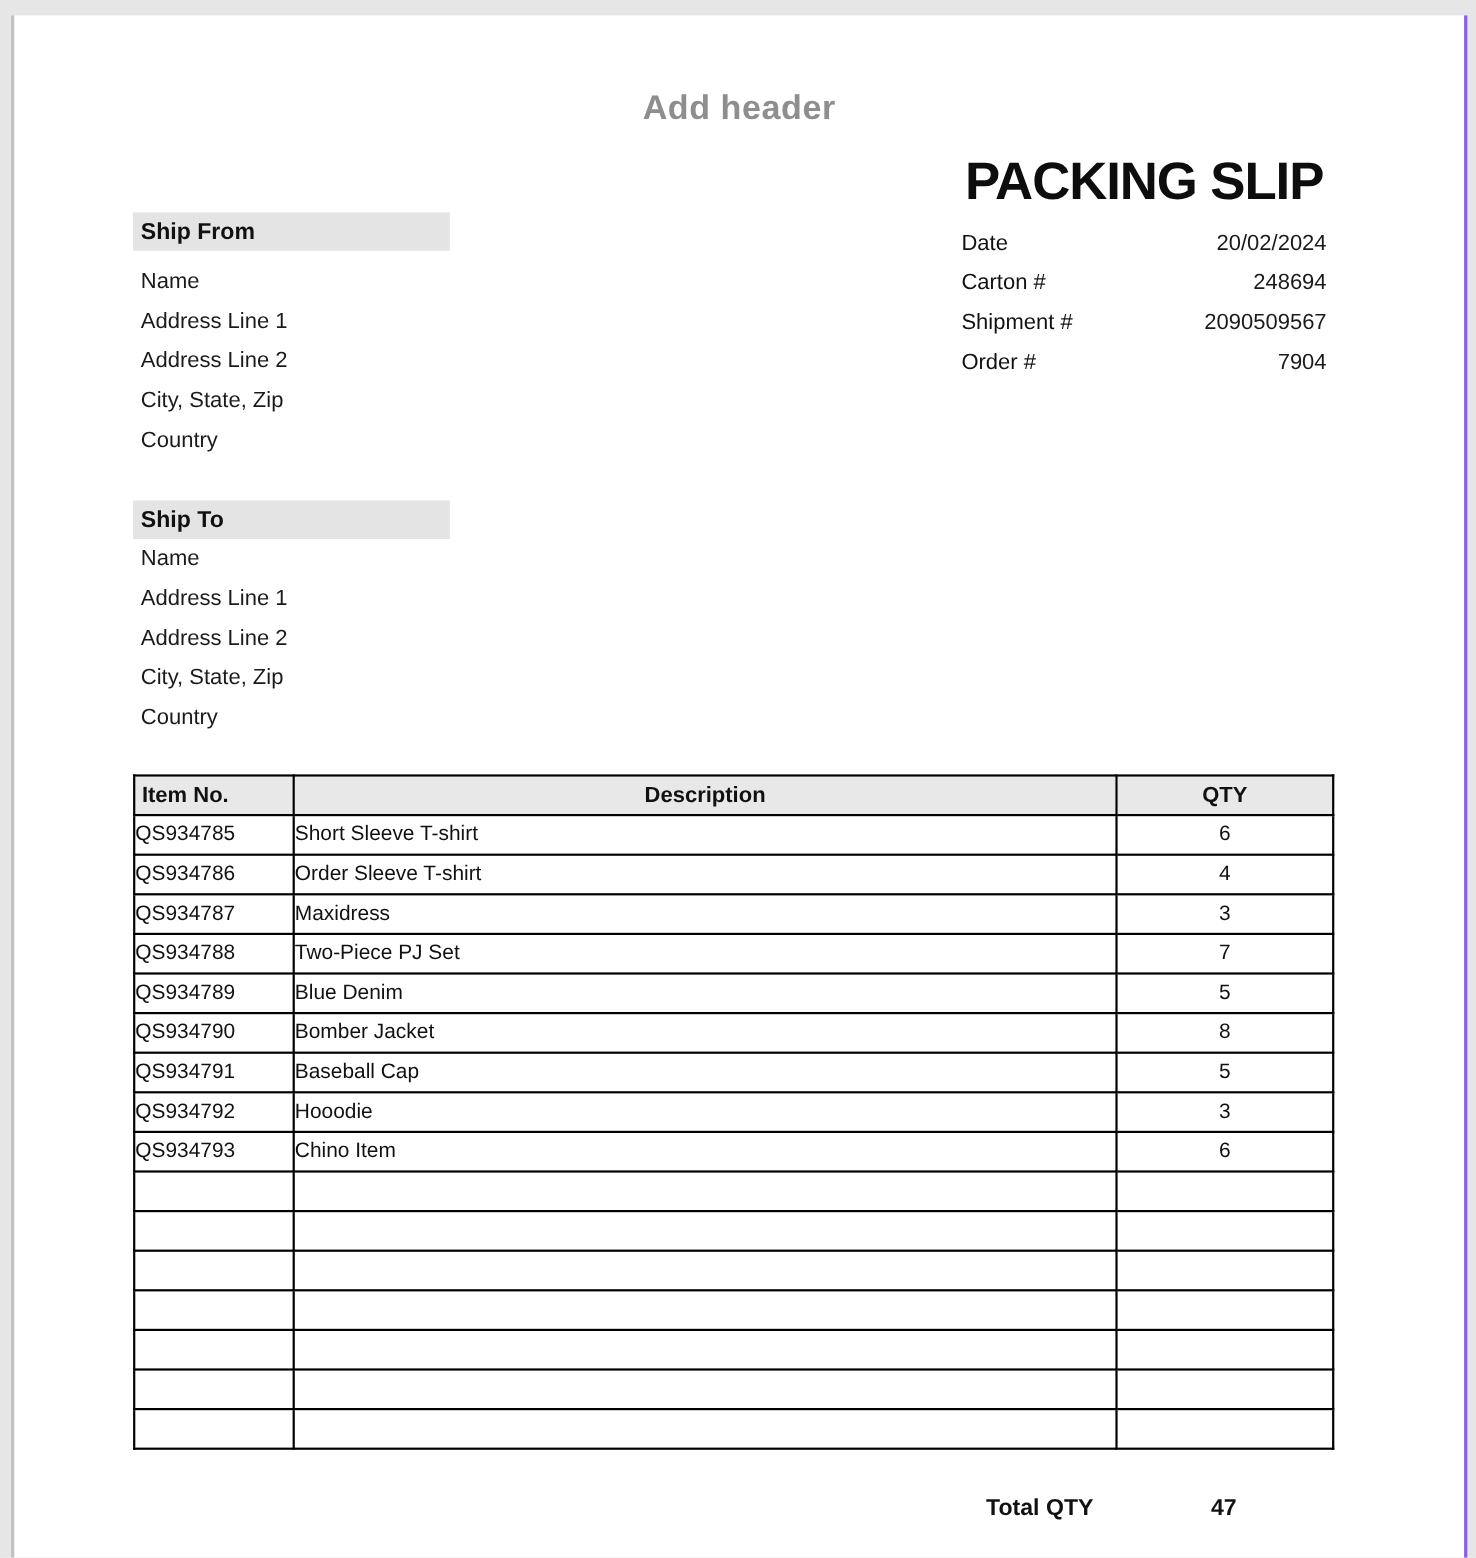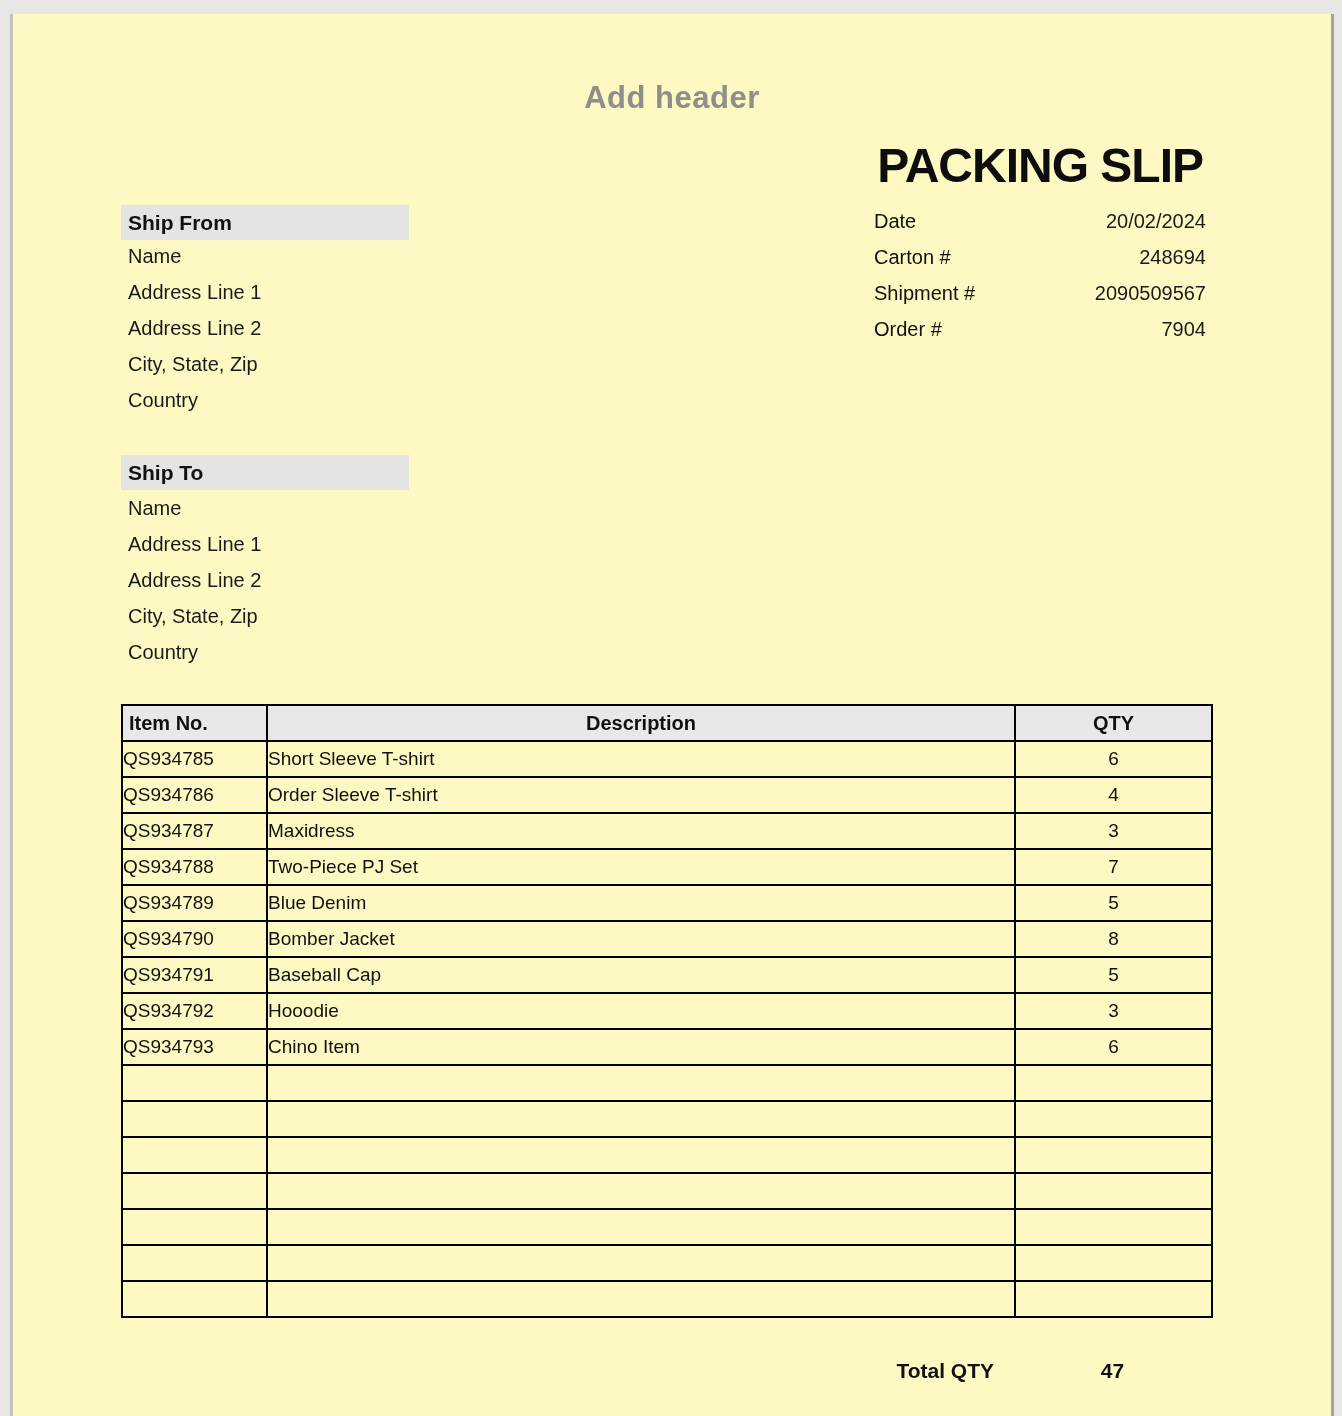--- a/index.html
+++ b/index.html
@@ -7,23 +7,23 @@
     width: 1342px; height: 1416px;
     background: #e6e6e6;
     font-family: "Liberation Sans", sans-serif;
     color: #111;
     overflow: hidden;
   }
   .page {
     position: absolute;
     left: 10px; top: 14px;
     width: 1324px; height: 1402px;
-    background: #fef9c3;
+    background: #ffffff;
     border-left: 3px solid #c2c2c2;
-    border-right: 3px solid #a3a3a3;
+    border-right: 3px solid #8b5cf6;
   }
   
   .add-header {
     position: absolute;
     left: 0; right: 0; top: 66px;
     text-align: center;
     font-size: 31px;
     font-weight: 700;
     color: #8e8e8e;
     letter-spacing: 0.5px;
@@ -42,21 +42,21 @@
   .section-label {
     position: absolute;
     left: 108px;
     width: 288px; height: 35px;
     background: #e4e4e4;
     font-size: 21px;
     font-weight: 700;
     line-height: 35px;
     padding-left: 7px;
   }
-  .label-ship-from { top: 191px; }
+  .label-ship-from { top: 179px; }
   .label-ship-to   { top: 441px; }
   .addr-lines {
     position: absolute;
     left: 115px;
     font-size: 20px;
     line-height: 36px;
     color: #1a1a1a;
   }
   .addr-ship-from { top: 224px; }
   .addr-ship-to   { top: 476px; }

